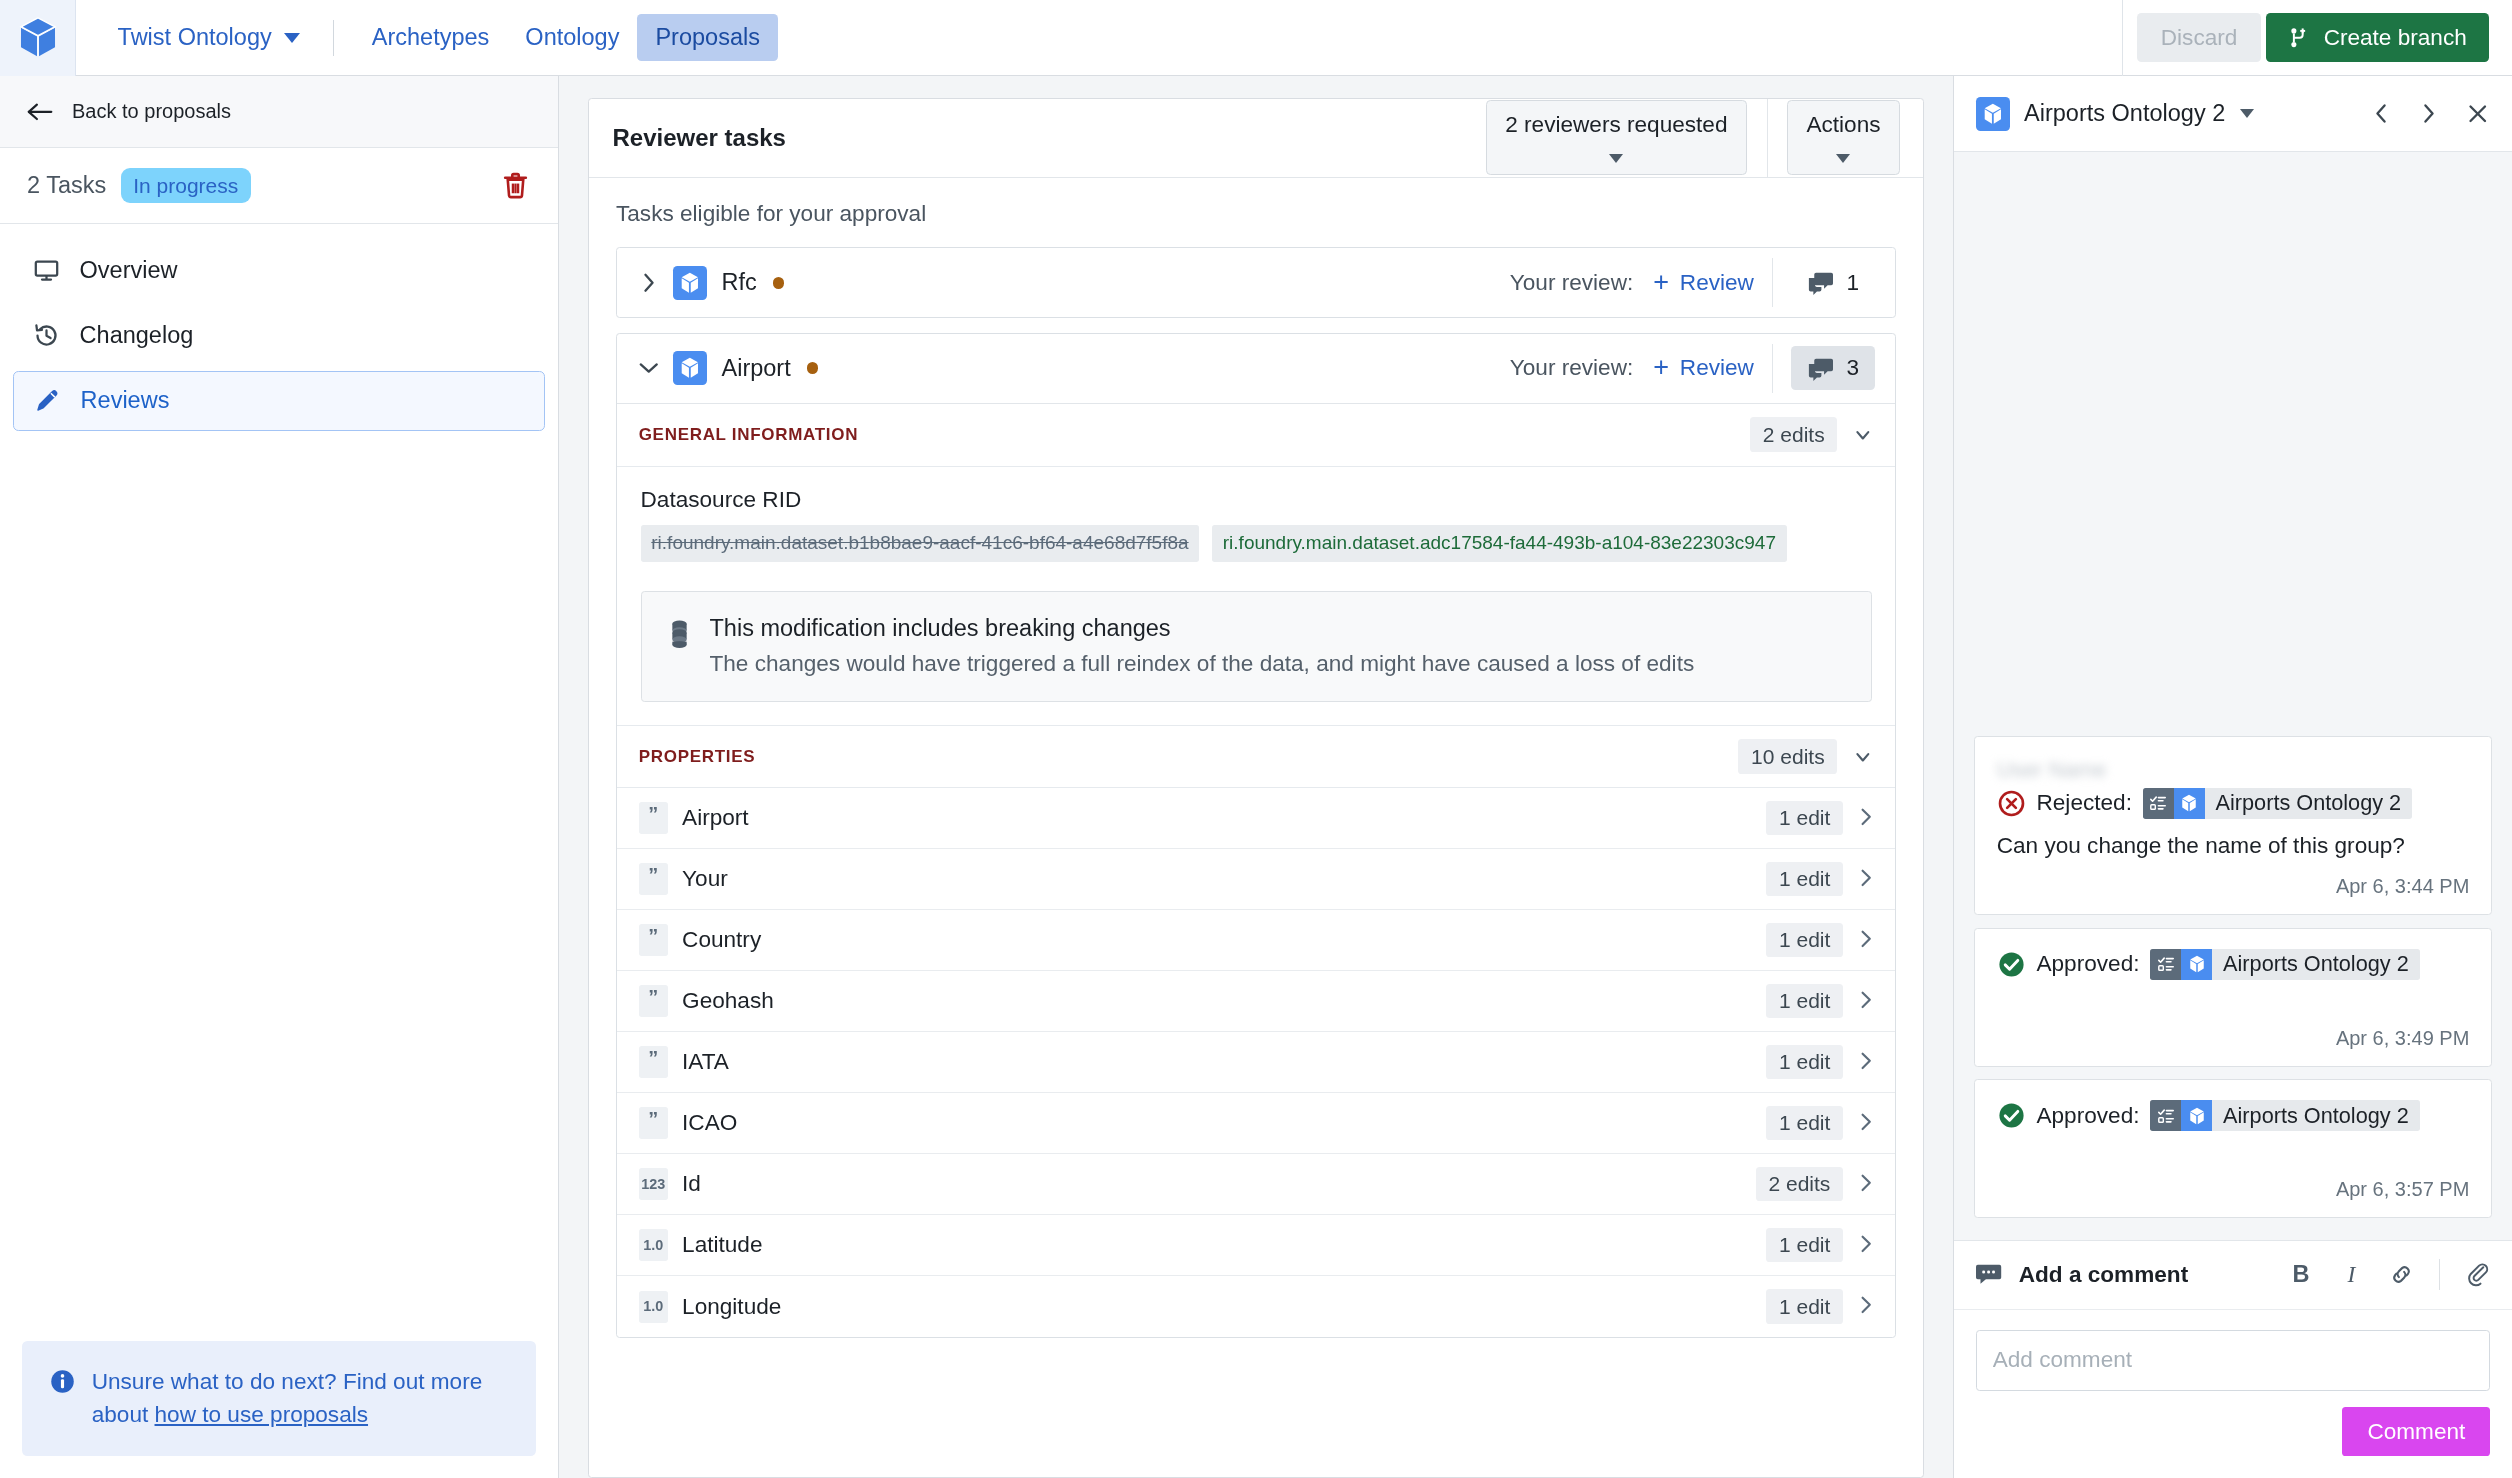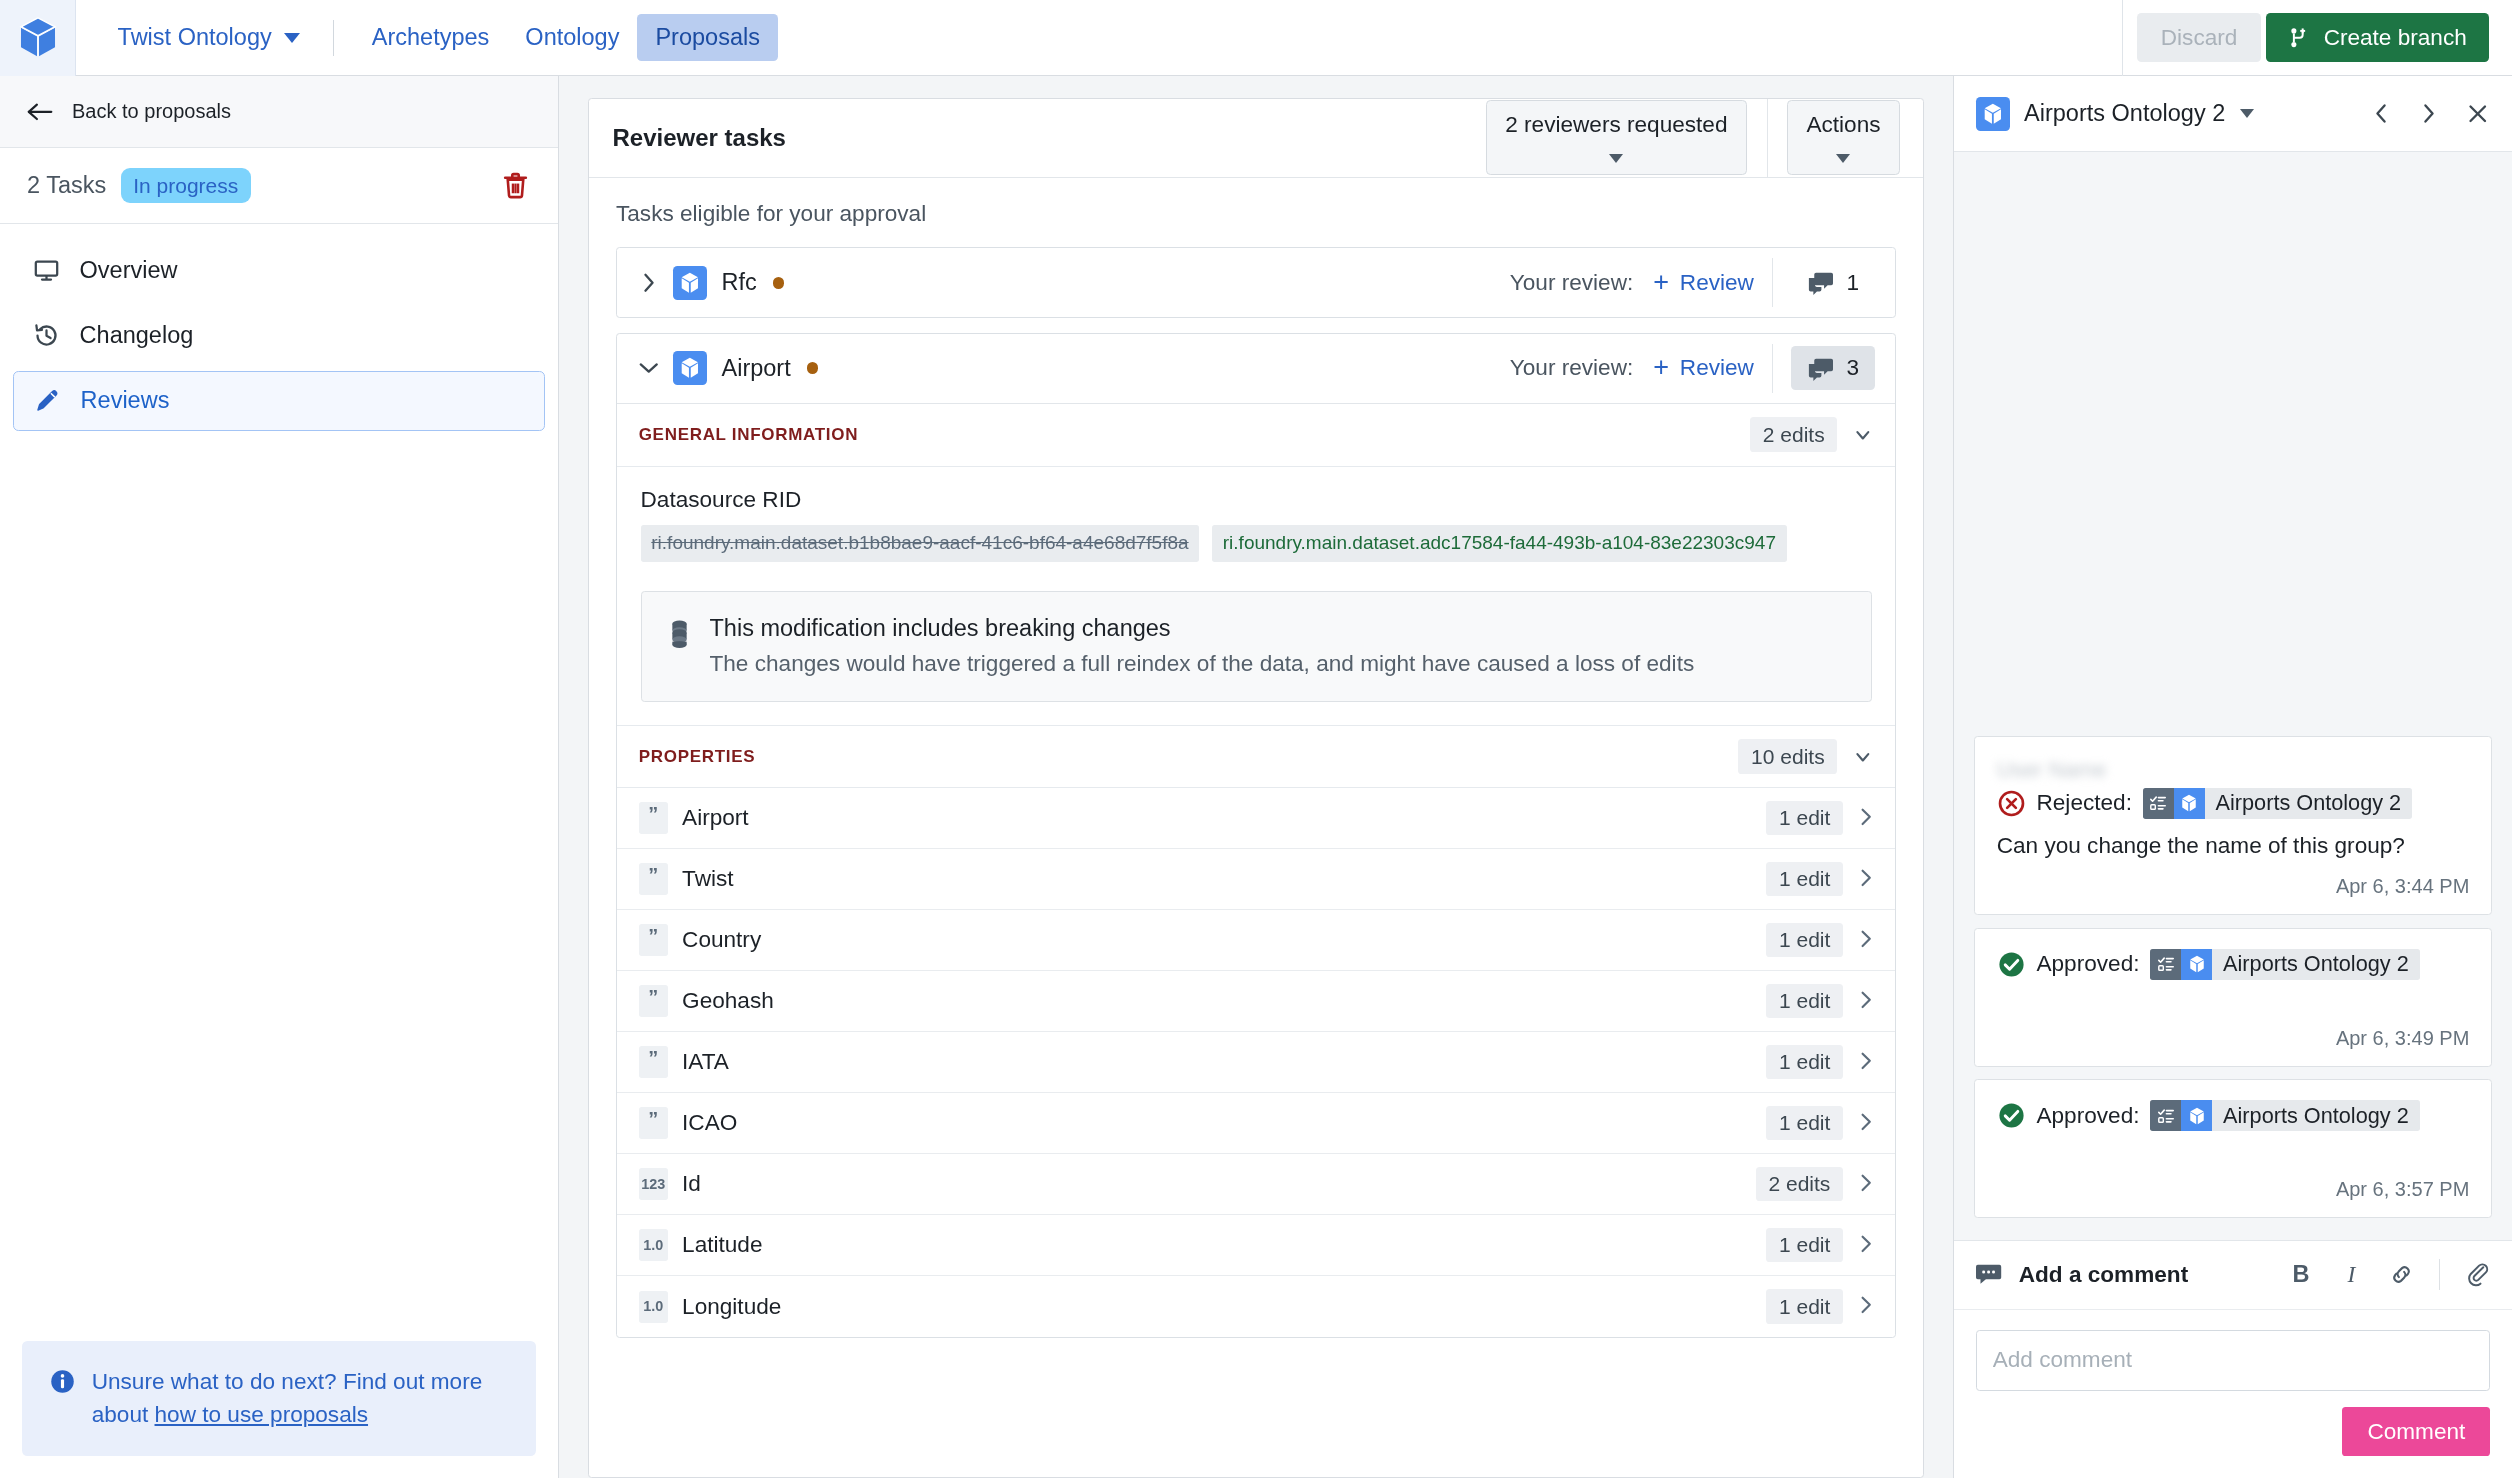--- a/index.html
+++ b/index.html
@@ -272,21 +272,21 @@
   .cm-tsep { width: 0.9px; height: 31px; background: #dde1e5; }
   .cm-body { padding: 20px 21.7px 21.7px 21.7px; }
   .cm-input {
     width: 100%; height: 61px; border: 0.9px solid #d4dae0; border-radius: 3.6px;
     background: #fff; padding: 0 16px; font-size: 22.6px; color: #1c2127;
     font-family: inherit;
   }
   .cm-input::placeholder { color: #a7b0b8; }
   .cm-actions { display: flex; justify-content: flex-end; margin-top: 16px; }
   .btn-comment {
-    background: #ec4899; color: #fff; font-size: 22.6px; border: none;
+    background: #d946ef; color: #fff; font-size: 22.6px; border: none;
     padding: 11.7px 25px; border-radius: 3.6px; cursor: pointer; font-family: inherit;
   }
 </style>
 </head>
 <body>
 
 <div class="app">
 
   <div class="topbar">
     <div class="logo-cell">
@@ -551,21 +551,21 @@
                     <span>
                       <svg width="14.4" height="21.7" viewBox="0 0 16 24">
                         <polyline points="4,4 12,12 4,20" fill="none" stroke="#5c6b7a" stroke-width="2.4" stroke-linecap="round" stroke-linejoin="round"></polyline>
                       </svg>
                     </span>
                   </span>
                 </div>
 
                 <div class="prop-row">
                   <span class="type-ic" style="font-size:20px;font-weight:bold;line-height:1;padding-bottom:7.2px;">”</span>
-                  <span class="prop-name">Twist</span>
+                  <span class="prop-name">Your</span>
                   <span class="prop-right">
                     <span class="edits-pill">1 edit</span>
                     <span>
                       <svg width="14.4" height="21.7" viewBox="0 0 16 24">
                         <polyline points="4,4 12,12 4,20" fill="none" stroke="#5c6b7a" stroke-width="2.4" stroke-linecap="round" stroke-linejoin="round"></polyline>
                       </svg>
                     </span>
                   </span>
                 </div>
 

